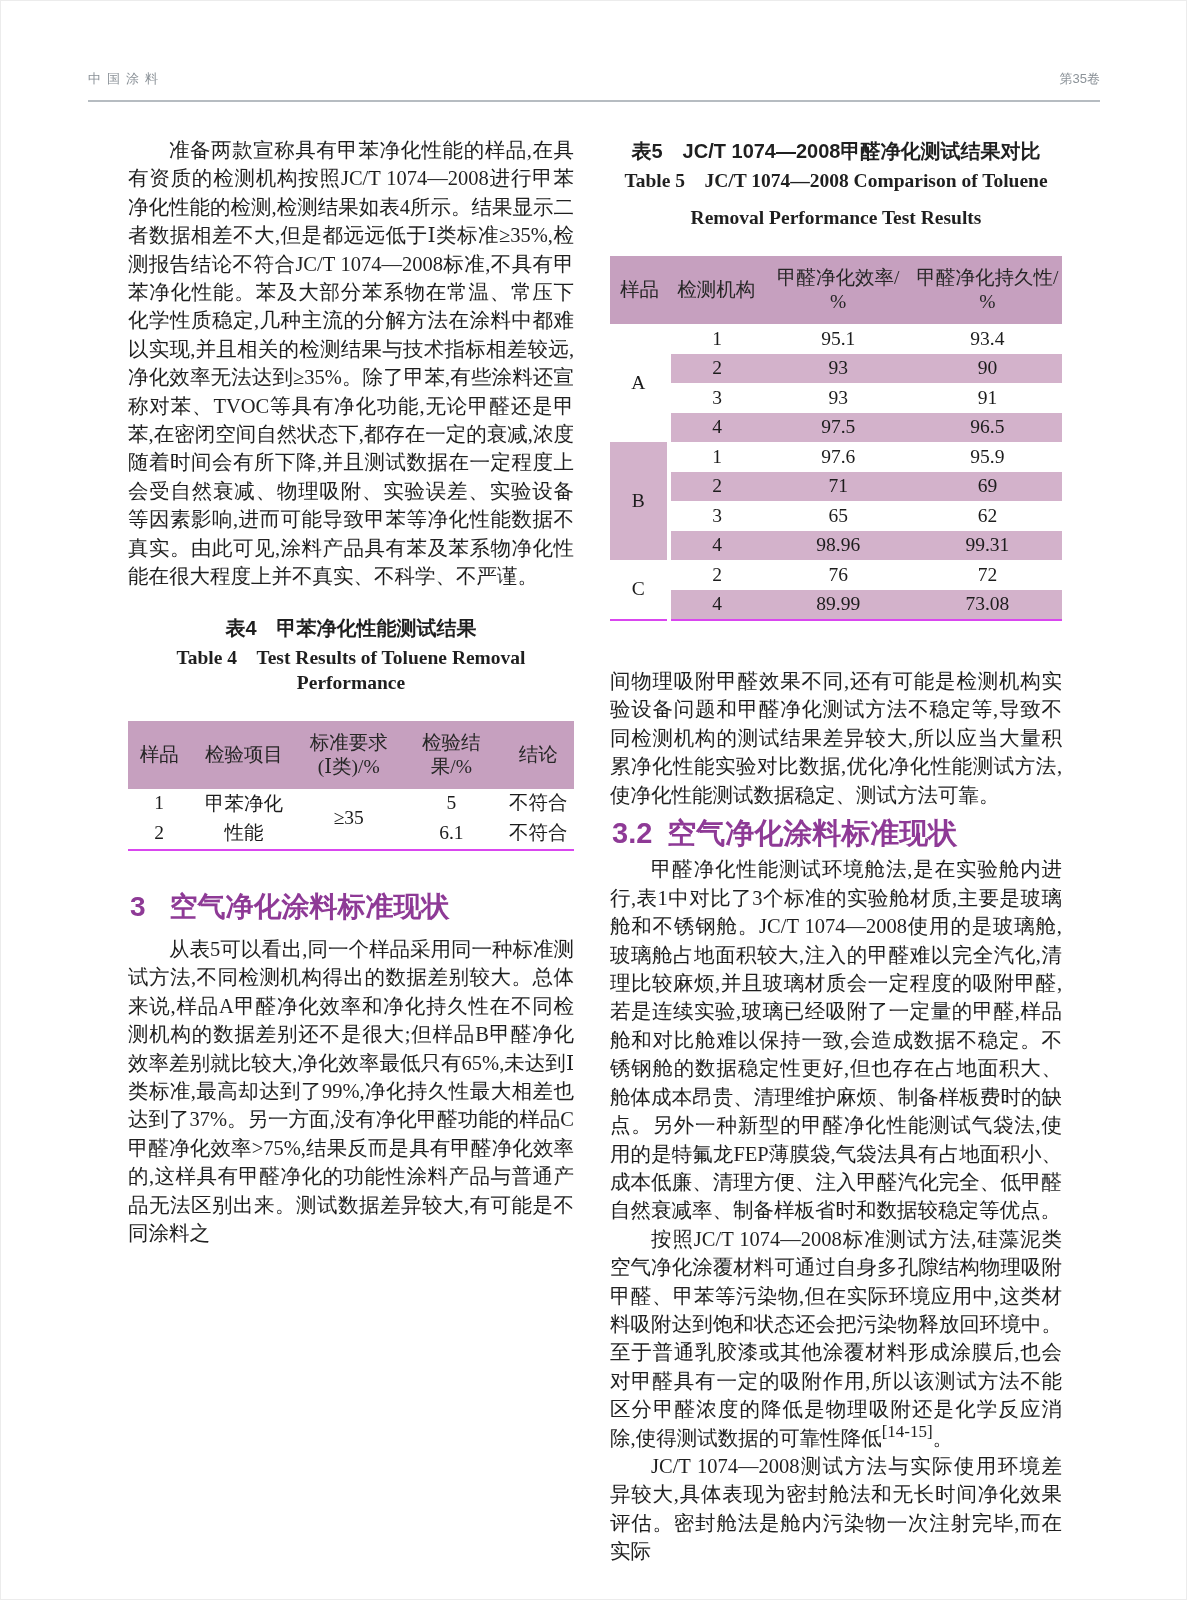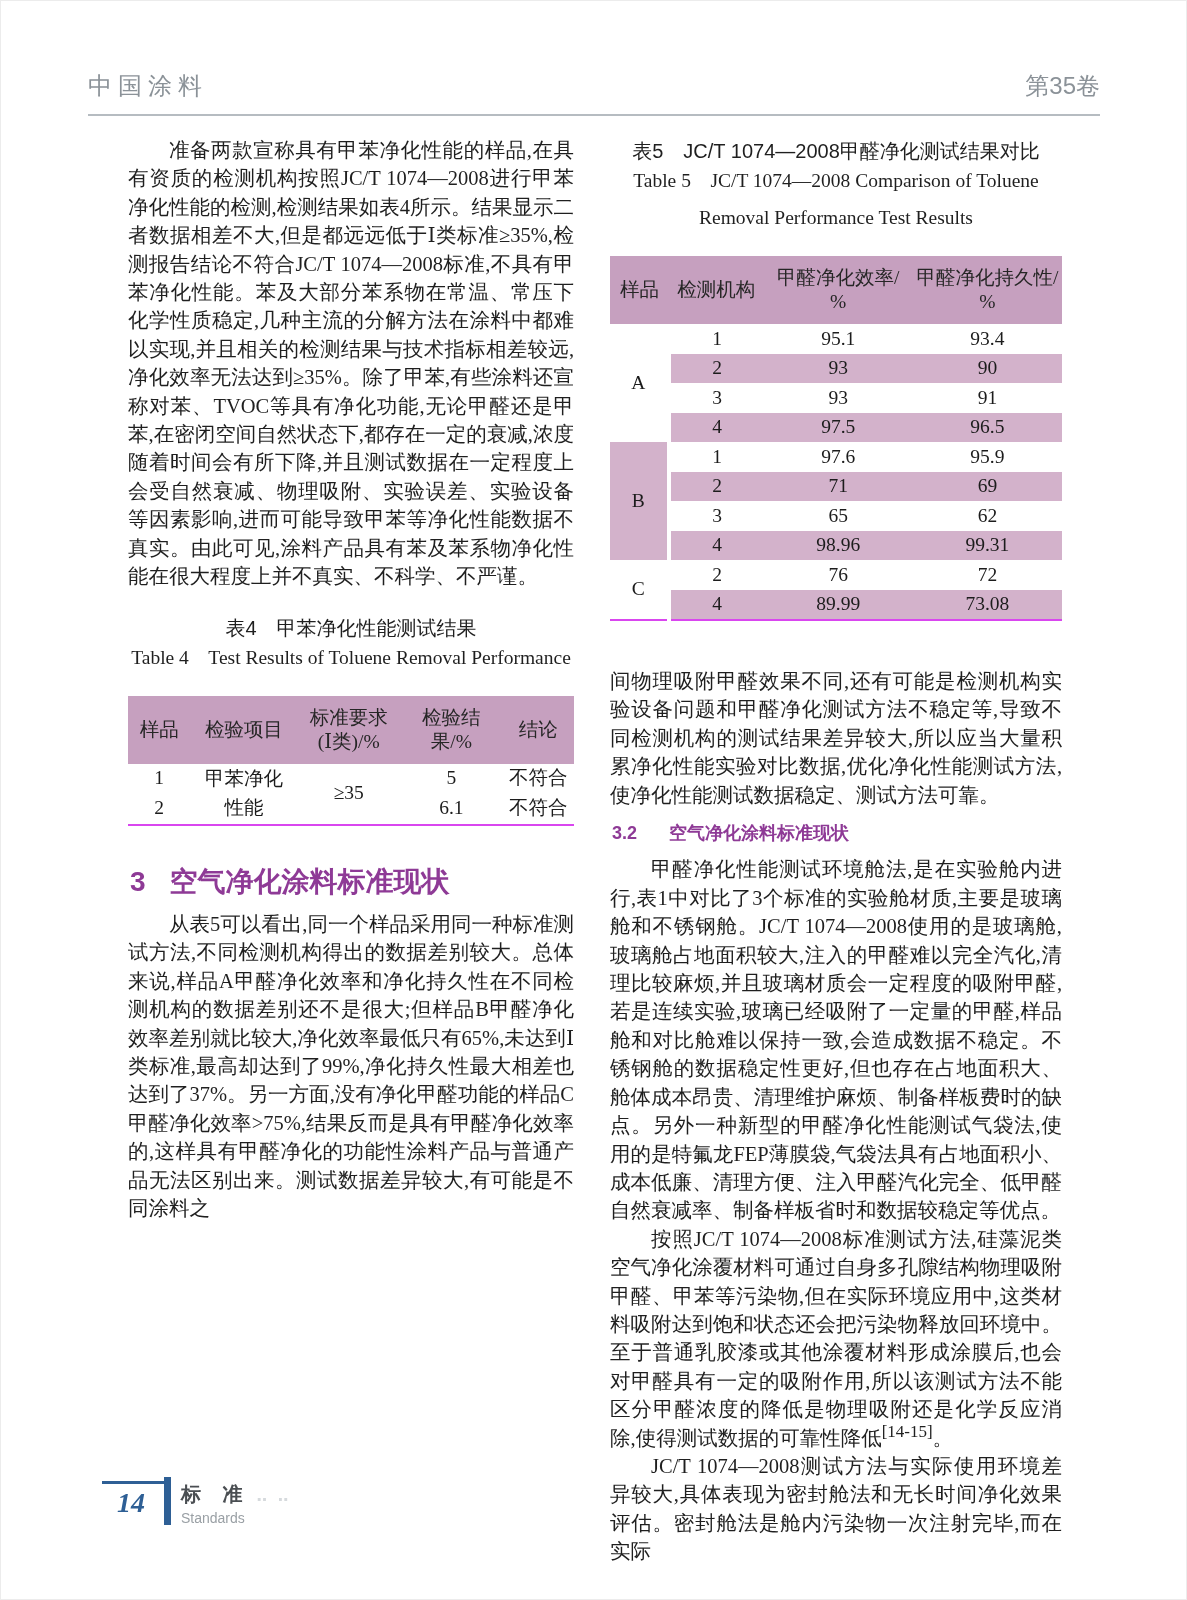--- a/index.html
+++ b/index.html
@@ -16,40 +16,40 @@
     box-shadow:inset 0 0 0 1px #ececec;
     font-family:"Liberation Serif","DejaVu Serif",serif;
     color:var(--ink);overflow:hidden;
   }
   
   .runhead{
     position:absolute;left:88px;top:70px;width:1012px;
     display:flex;justify-content:space-between;align-items:flex-start;
     padding-bottom:12px;border-bottom:2px solid #b6bcc1;
     font-family:"Liberation Sans","DejaVu Sans",sans-serif;
-    font-size:24px;color:var(--hdr-gray);
+    font-size:13px;color:var(--hdr-gray);
   }
   .runhead .jname{letter-spacing:6px;}
   
   .col{position:absolute;top:136px;font-size:20.5px;line-height:28.4px;text-align:justify;}
   .col-left{left:128px;width:446px;}
   .col-right{left:610px;width:452px;}
   p.body-p{margin:0;}
   p.indent{text-indent:2em;}
   sup.ref{font-size:17px;line-height:0;margin-top:20px;}
   
   .h-sec{
     display:flex;gap:24px;align-items:baseline;
     font-family:"Liberation Sans","DejaVu Sans",sans-serif;
     font-weight:bold;color:var(--purple);
   }
   .h2{font-size:28px;margin:42px 0 14px 2px;}
-  .h3{font-size:18px;margin:10px 0 8px 2px;gap:32px;}
-  
-  .tcap{width:100%;text-align:center;font-weight:normal;white-space:pre-line;}
+  .h3{font-size:29px;margin:10px 0 8px 2px;gap:15px;}
+  
+  .tcap{width:100%;text-align:center;font-weight:bold;white-space:pre-line;}
   .tcap-zh{font-family:"Liberation Sans","DejaVu Sans",sans-serif;font-size:20px;line-height:27px;margin-top:24px;}
   .tcap-en{font-family:"Liberation Serif","DejaVu Serif",serif;font-size:19.5px;line-height:25px;margin-top:3px;}
   
   table.dt{border-collapse:collapse;width:100%;margin-top:26px;border-bottom:2px solid #d946ef;}
   table.dt th{
     background:var(--pink-head);font-weight:normal;
     font-size:19.5px;line-height:24px;padding:10px 2px;white-space:pre-line;text-align:center;color:#262626;
   }
   table.dt td{
     text-align:center;font-size:19.5px;padding:0 2px;height:29.5px;white-space:pre-line;color:#1c1c1c;
@@ -220,24 +220,14 @@
     <div class="h-sec h3">
       <span>3.2</span>
       <span>空气净化涂料标准现状</span>
     </div>
 
     <p class="body-p indent">甲醛净化性能测试环境舱法,是在实验舱内进行,表1中对比了3个标准的实验舱材质,主要是玻璃舱和不锈钢舱。JC/T 1074—2008使用的是玻璃舱,玻璃舱占地面积较大,注入的甲醛难以完全汽化,清理比较麻烦,并且玻璃材质会一定程度的吸附甲醛,若是连续实验,玻璃已经吸附了一定量的甲醛,样品舱和对比舱难以保持一致,会造成数据不稳定。不锈钢舱的数据稳定性更好,但也存在占地面积大、舱体成本昂贵、清理维护麻烦、制备样板费时的缺点。另外一种新型的甲醛净化性能测试气袋法,使用的是特氟龙FEP薄膜袋,气袋法具有占地面积小、成本低廉、清理方便、注入甲醛汽化完全、低甲醛自然衰减率、制备样板省时和数据较稳定等优点。</p>
     <p class="body-p indent"><span>按照JC/T 1074—2008标准测试方法,硅藻泥类空气净化涂覆材料可通过自身多孔隙结构物理吸附甲醛、甲苯等污染物,但在实际环境应用中,这类材料吸附达到饱和状态还会把污染物释放回环境中。至于普通乳胶漆或其他涂覆材料形成涂膜后,也会对甲醛具有一定的吸附作用,所以该测试方法不能区分甲醛浓度的降低是物理吸附还是化学反应消除,使得测试数据的可靠性降低</span><sup class="ref">[14-15]</sup><span>。</span></p>
     <p class="body-p indent">JC/T 1074—2008测试方法与实际使用环境差异较大,具体表现为密封舱法和无长时间净化效果评估。密封舱法是舱内污染物一次注射完毕,而在实际</p>
   </div>
 
-  <div class="pfoot">
-    <div class="pf-numblock">
-      <div class="pf-num">14</div>
-      <div class="pf-bar"></div>
-    </div>
-    <div class="pf-text">
-      <div class="pf-zh"><span>标 准</span><span class="pf-dots">‥ ‥</span></div>
-      <div class="pf-en">Standards</div>
-    </div>
-  </div>
 
 </div>
 
 </body></html>

